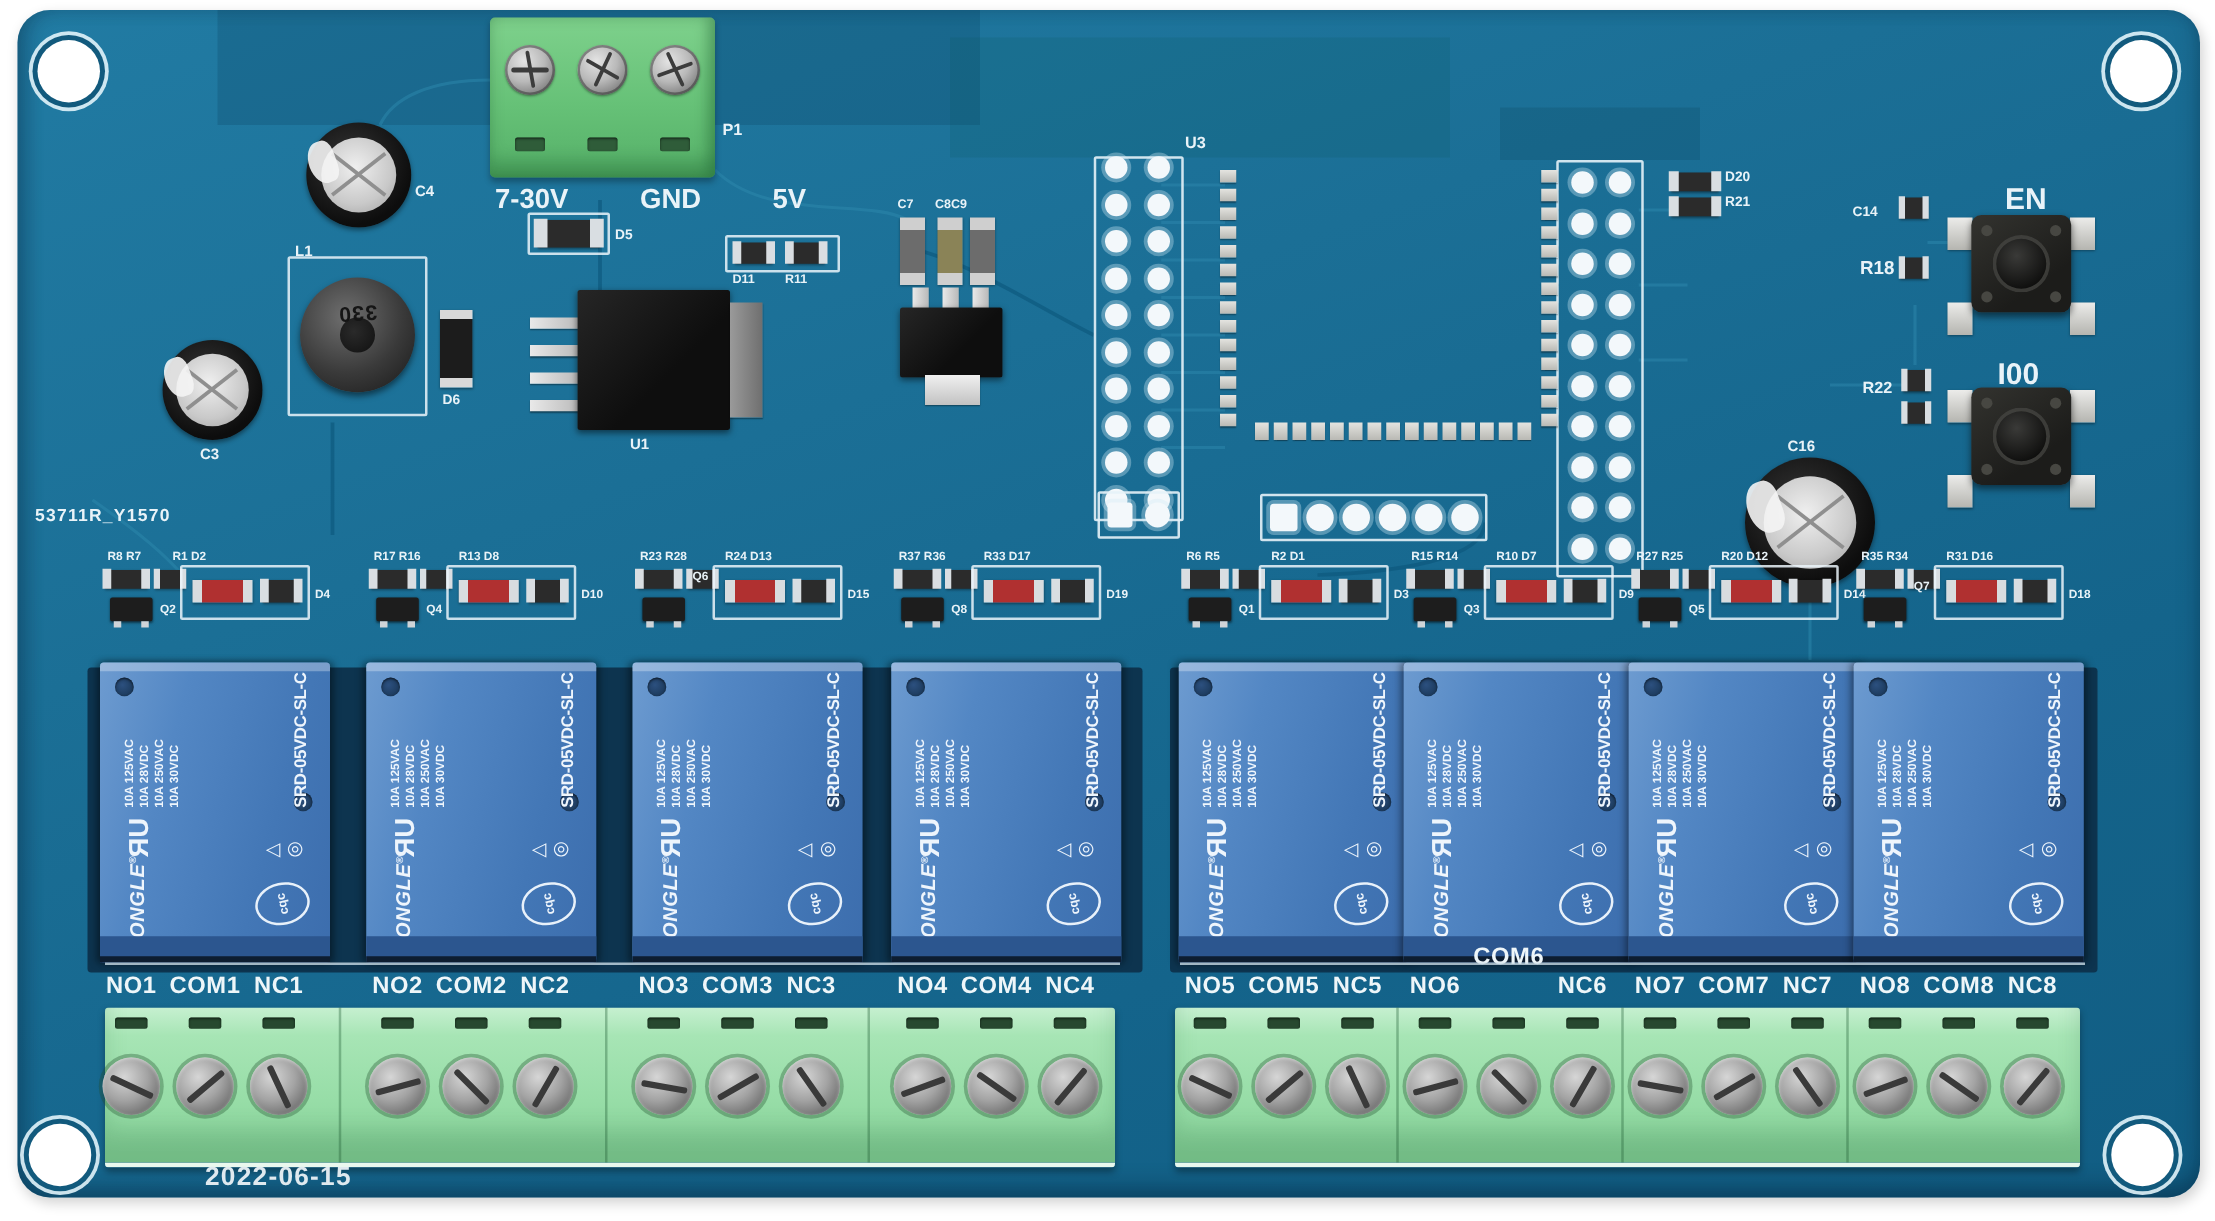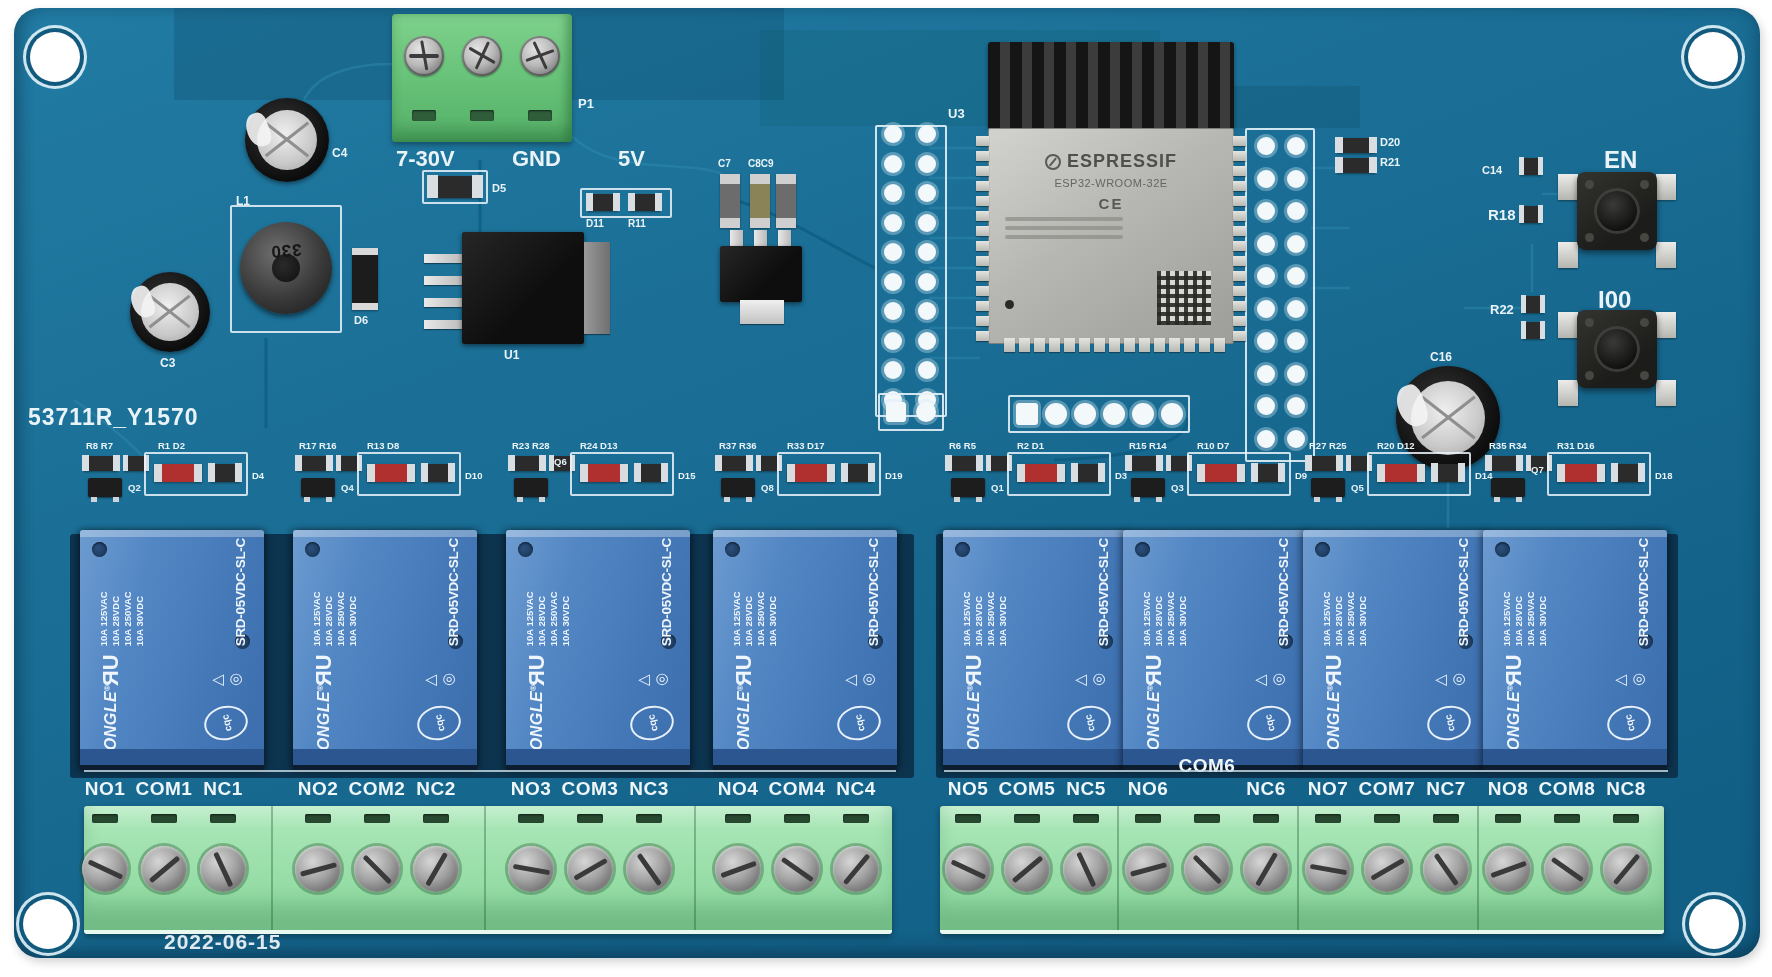--- a/index.html
+++ b/index.html
@@ -268,35 +268,20 @@
       <div class="thole" style="left:1243px;top:324px;width:18px;height:18px;"></div>
       <div class="thole" style="left:1273px;top:324px;width:18px;height:18px;"></div>
       <div class="thole" style="left:1243px;top:356.5px;width:18px;height:18px;"></div>
       <div class="thole" style="left:1273px;top:356.5px;width:18px;height:18px;"></div>
       <div class="thole" style="left:1243px;top:389px;width:18px;height:18px;"></div>
       <div class="thole" style="left:1273px;top:389px;width:18px;height:18px;"></div>
       <div class="thole" style="left:1243px;top:421.5px;width:18px;height:18px;"></div>
       <div class="thole" style="left:1273px;top:421.5px;width:18px;height:18px;"></div>
     </div>
 
-  <div id="esp" style="left:974px;top:34px;width:246px;height:302px;">
-    <div class="ant"></div>
-    <div class="shield">
-      <div class="brand"><span class="logo"></span><span>ESPRESSIF</span></div>
-      <div class="model">ESP32-WROOM-32E</div>
-      <div class="ce">CE</div>
-      <div class="bars">
-          <i></i>
-          <i></i>
-          <i></i>
-        </div>
-      <div class="qr"></div>
-      <div class="dot"></div>
-    </div>
-  </div>
   <div id="esp-pads">
       <div class="cpad" style="left:962px;top:128px;width:13px;height:10px;"></div>
       <div class="cpad" style="left:1219px;top:128px;width:13px;height:10px;"></div>
       <div class="cpad" style="left:962px;top:143px;width:13px;height:10px;"></div>
       <div class="cpad" style="left:1219px;top:143px;width:13px;height:10px;"></div>
       <div class="cpad" style="left:962px;top:158px;width:13px;height:10px;"></div>
       <div class="cpad" style="left:1219px;top:158px;width:13px;height:10px;"></div>
       <div class="cpad" style="left:962px;top:173px;width:13px;height:10px;"></div>
       <div class="cpad" style="left:1219px;top:173px;width:13px;height:10px;"></div>
       <div class="cpad" style="left:962px;top:188px;width:13px;height:10px;"></div>
@@ -386,32 +371,32 @@
     <div class="plunger"></div>
   </div>
   <span class="silk" style="left:1416px;top:342px;font-size:12px;">C16</span>
   <div class="ecap" style="left:1382px;top:358px;width:104px;height:104px;">
     <div class="top"></div>
       <div class="x1"></div>
       <div class="x2"></div>
       <div class="wedge"></div>
   </div>
 
-  <span class="silk" style="left:14px;top:396px;font-size:23px;letter-spacing:1px;">53711R_Y1570</span>
+  <span class="silk" style="left:14px;top:396px;font-size:14px;letter-spacing:1px;">53711R_Y1570</span>
 
   <div class="rback" style="left:56px;top:526px;width:844px;height:244px;"></div>
   <div class="rback" style="left:922px;top:526px;width:742px;height:244px;"></div>
 
   <div id="gen">
       <div class="clabel" style="left:72px;top:432px;">R8 R7</div>
       <div class="chip pads" style="left:70px;top:448px;width:34px;height:15px;"></div>
       <div class="chip pads" style="left:110px;top:448px;width:24px;height:15px;"></div>
       <div class="sot23" style="left:74px;top:470px;width:34px;height:19px;"></div>
       <div class="clabel" style="left:114px;top:474px;">Q2</div>
-      <div class="clabel" style="left:144px;top:432px;">R1 D2</div>
+      <div class="clabel" style="left:124px;top:432px;">R1 D2</div>
       <div class="sbox" style="left:130px;top:444px;width:104px;height:44px;"></div>
       <div class="ledr" style="left:140px;top:456px;width:48px;height:18px;"></div>
       <div class="chip pads" style="left:196px;top:456px;width:30px;height:18px;"></div>
       <div class="clabel" style="left:238px;top:462px;">D4</div>
       <div class="relay" style="left:66px;top:522px;">
         <div class="d1"></div>
         <div class="d2"></div>
         <div class="rrot">
           <div class="rcol1">
             <div class="rbrand">SONGLE<sup>®</sup></div>

